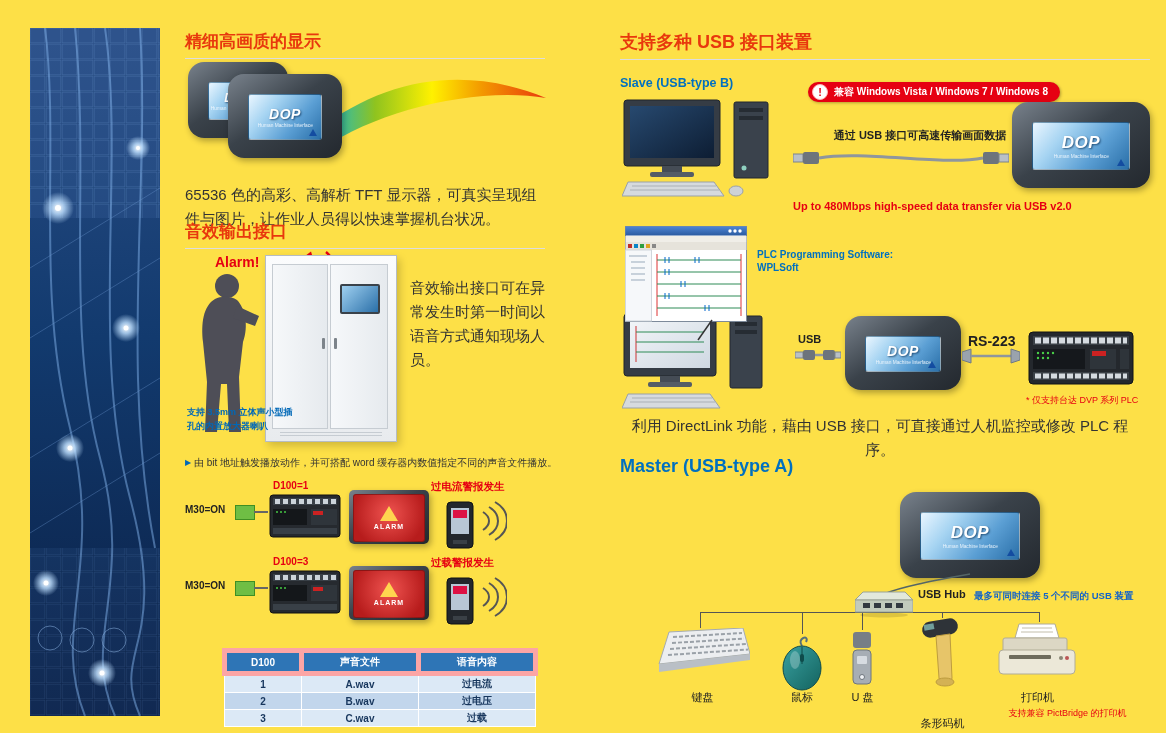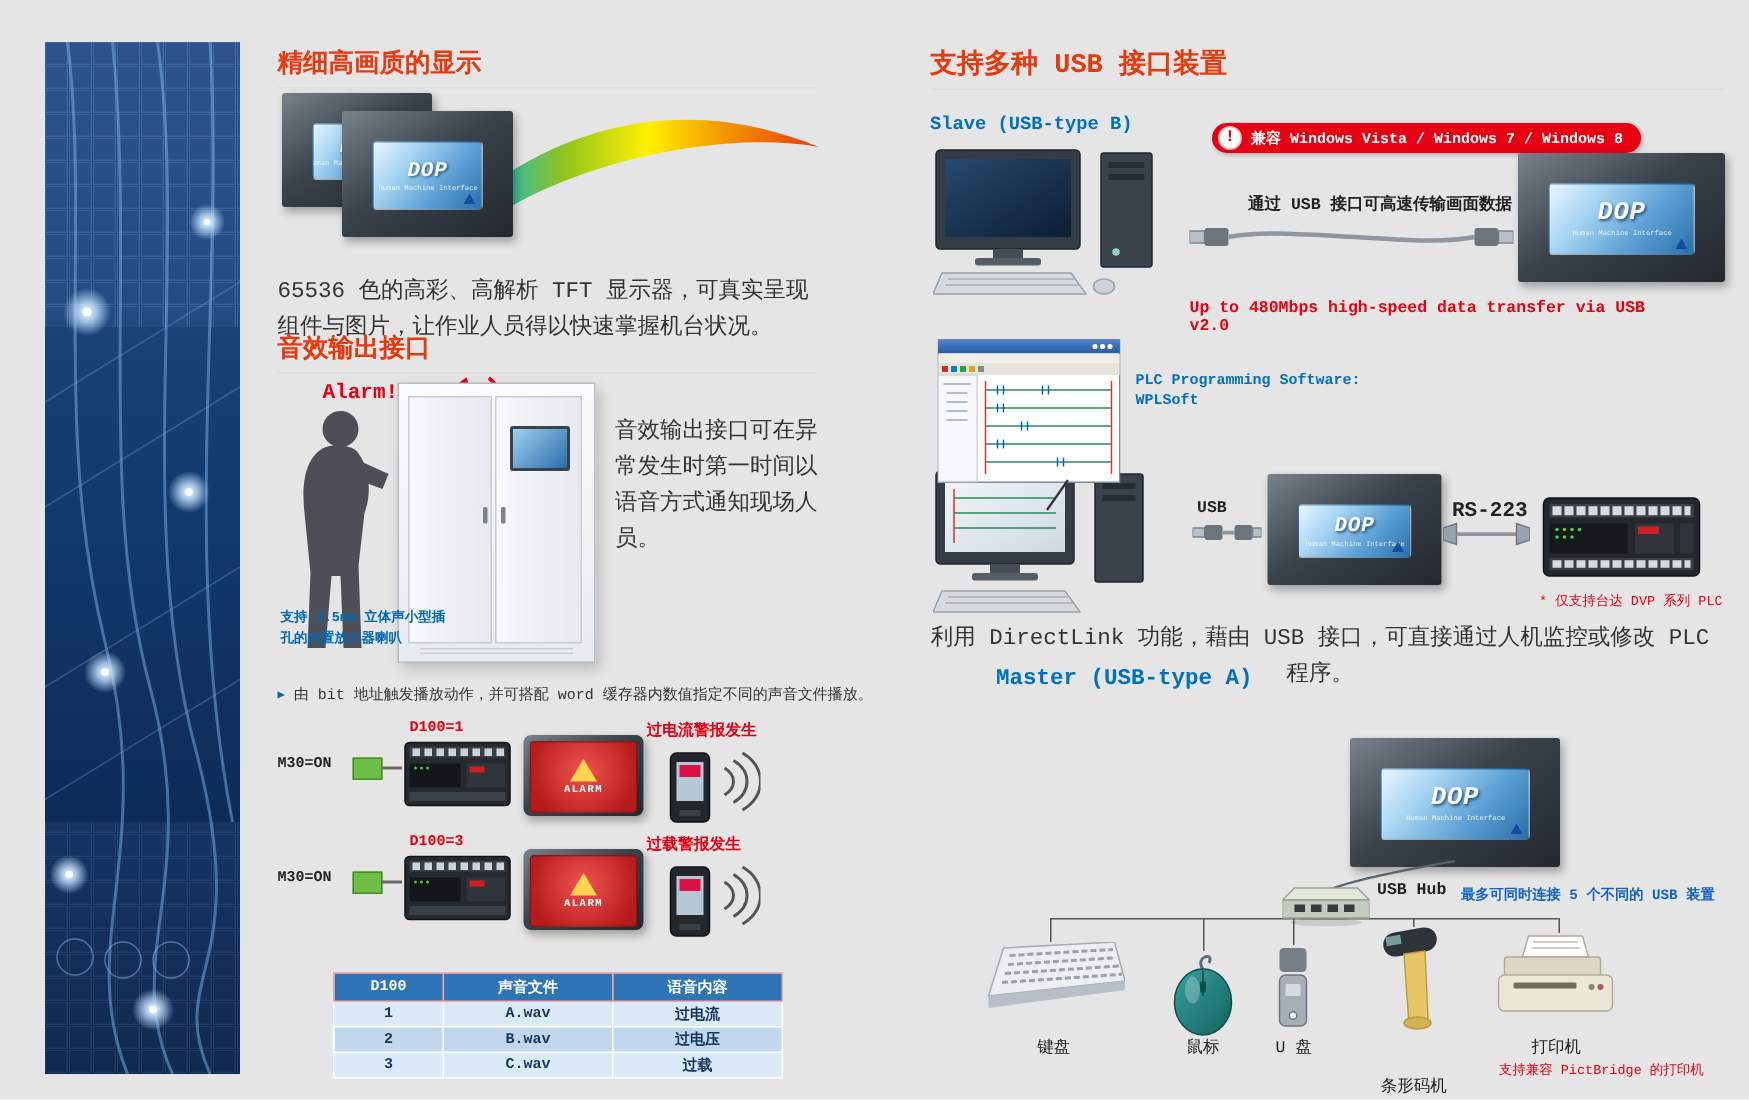--- a/index.html
+++ b/index.html
@@ -1,25 +1,25 @@
 <!DOCTYPE html>
 <html><head>
 <meta charset="utf-8">
 <style>
   html,body{margin:0;padding:0;background:#fff;}
-  .page{position:relative;width:1166px;height:733px;background:#e5e5e5;overflow:hidden;
-        font-family:Liberation Mono, monospace;color:#333;}
+  .page{position:relative;width:1166px;height:733px;background:#fde047;overflow:hidden;
+        font-family:Liberation Sans, sans-serif;color:#333;}
   .abs{position:absolute;}
   .sec-title{font-size:17px;font-weight:bold;color:#e8380d;padding-bottom:5px;border-bottom:1px solid #ddd;}
   .t12{font-size:15px;color:#333;line-height:1.6;}
   .red-b{color:#e60012;font-weight:bold;}
   .blue-b{color:#0070c0;font-weight:bold;}
 
   
-  .hmi{background:linear-gradient(145deg,#79828c,#3a424a 45%,#23282e);border-radius:2px;
+  .hmi{background:linear-gradient(145deg,#79828c,#3a424a 45%,#23282e);border-radius:16px;
        box-shadow:2px 3px 6px rgba(0,0,0,.3);padding:20px;box-sizing:border-box;}
   .hmi-screen{height:100%;border-radius:3px;border:1px solid rgba(0,0,0,.25);
        background:linear-gradient(130deg,#eaf6ff,#a6d4f2 30%,#5b9fd4 65%,#2a6fa8);
        display:flex;flex-direction:column;align-items:center;justify-content:center;
        position:relative;overflow:hidden;}
   .hmi-brand{font-weight:bold;font-style:italic;color:#fff;letter-spacing:.5px;
        text-shadow:1px 1px 2px rgba(10,50,90,.75);}
   .hmi-sub{font-size:6px;color:#f4faff;opacity:.9;white-space:nowrap;transform:scale(.8);}
   .hmi-logo{position:absolute;right:4px;bottom:3px;width:0;height:0;
        border-left:4px solid transparent;border-right:4px solid transparent;
@@ -52,21 +52,21 @@
   
   .alarm-row{position:absolute;width:365px;height:72px;}
   .d100{position:absolute;left:88px;top:0;color:#e60012;font-weight:bold;font-size:10px;}
   .m30{position:absolute;left:0;top:24px;font-size:10px;font-weight:bold;color:#222;}
   .green-sq{position:absolute;left:50px;top:25px;width:18px;height:13px;background:#6fbe44;border:1px solid #3f8f23;}
   .wire{position:absolute;left:69px;top:31px;width:14px;height:2px;background:#666;}
   .alert-text{position:absolute;left:246px;top:0;width:120px;color:#e60012;font-weight:bold;font-size:10.5px;}
 
   
   .snd-table{border-collapse:collapse;font-size:10px;}
-  .snd-table th{background:#2e75b6;color:#fff;font-weight:bold;border:1px solid #fca5a5;padding:2px 0;}
+  .snd-table th{background:#2e75b6;color:#fff;font-weight:bold;border:5px solid #fca5a5;padding:2px 0;}
   .snd-table td{text-align:center;border:1px solid #fff;padding:1px 0;color:#17365d;font-weight:600;}
   .snd-table .c1{width:72px}.snd-table .c2{width:112px}.snd-table .c3{width:112px}
   .r-a{background:#dce9f6}.r-b{background:#c2d6ec}
 
   .hline{position:absolute;height:1px;background:#555;}
   .vline{position:absolute;width:1px;background:#555;}
   .dev-label{position:absolute;top:690px;font-size:11px;color:#222;text-align:center;}
 </style>
 </head>
 <body>
@@ -500,21 +500,21 @@
         <rect x="71" y="47.5" width="6" height="5"></rect>
       <rect x="79" y="47.5" width="6" height="5"></rect>
         <rect x="87" y="47.5" width="6" height="5"></rect>
         <rect x="95" y="47.5" width="4" height="5"></rect>
     </g>
   </svg>
   <div class="abs" style="left:1026px;top:394px;font-size:9px;color:#e60012;">* 仅支持台达 DVP 系列 PLC</div>
 
   <div class="abs t12" style="left:620px;top:414px;width:520px;text-align:center;">利用 DirectLink 功能，藉由 USB 接口，可直接通过人机监控或修改 PLC 程序。</div>
 
-  <div class="abs blue-b" style="left:620px;top:444px;font-size:15px;margin-left:44px;">Master (USB-type A)</div>
+  <div class="abs blue-b" style="left:620px;top:456px;font-size:18px;">Master (USB-type A)</div>
 
   <div class="abs hmi hmi-l" style="left:900px;top:492px;width:140px;height:86px;">
     <div class="hmi-screen">
       <div class="hmi-brand">DOP</div>
       <div class="hmi-sub">Human Machine Interface</div>
       <div class="hmi-logo"></div>
     </div>
   </div>
 
   <svg class="abs" style="left:878px;top:570px;" width="95" height="26" viewBox="0 0 95 26">

